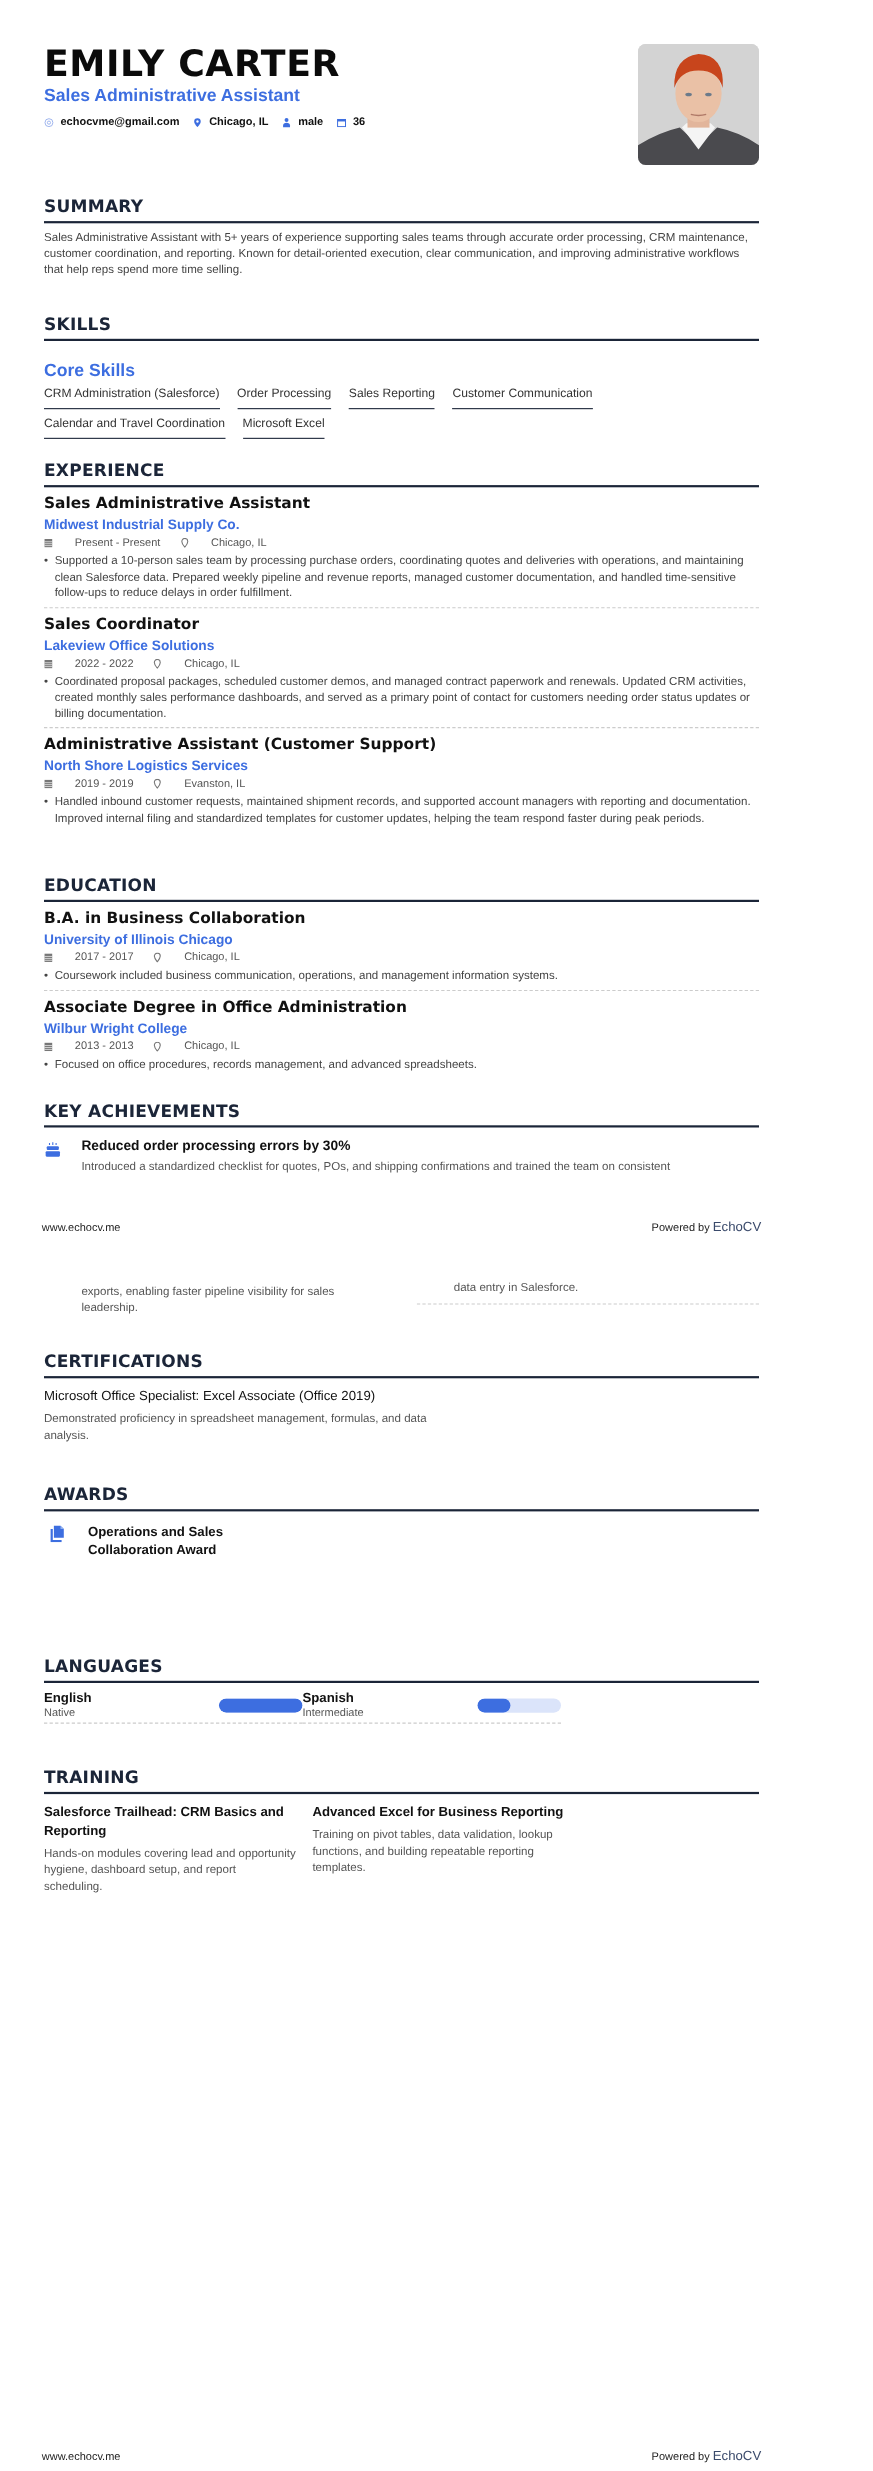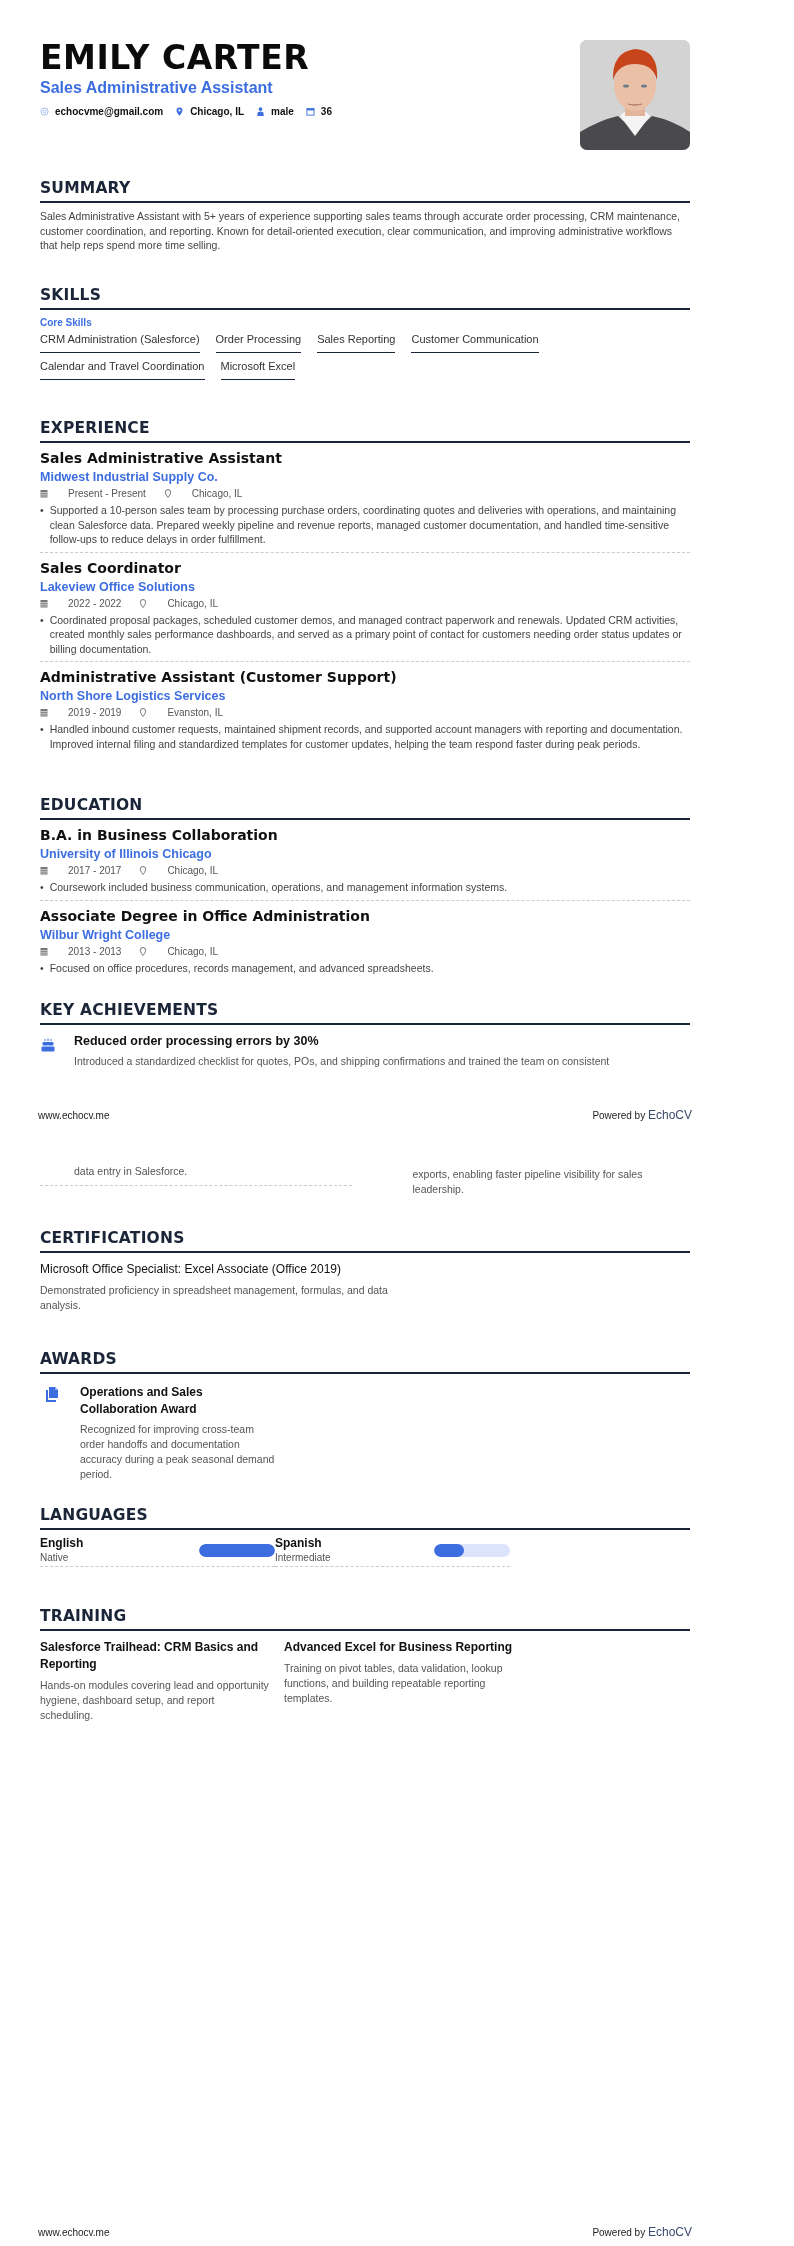--- a/index.html
+++ b/index.html
@@ -16,21 +16,21 @@
   .contacts { display: flex; align-items: center; gap: 12px; margin-top: 8px; font-size: 10px; font-weight: 700; color: #111; }
   .contact { display: flex; align-items: center; gap: 6px; }
   .cicon { width: 9px; height: 9px; display: inline-block; color: #3d6ee0; }
   .photo { position: absolute; right: 0; top: 2px; width: 110px; height: 110px; border-radius: 7px; overflow: hidden; background: linear-gradient(180deg,#d8d8d8,#c9c9c9); }
 
   
   .section { position: absolute; left: 40px; right: 40px; }
   .sec-title { font-family: "DejaVu Sans", sans-serif; font-weight: 800; font-size: 15.5px; color: #1b2538; letter-spacing: 0.2px; line-height: 20px; padding-bottom: 3px; border-bottom: 2px solid #1b2538; }
   .para { font-size: 10.5px; line-height: 14.5px; color: #444; margin-top: 6px; }
 
-  .sub-title { font-size: 10px; font-weight: 700; color: #3d6ee0; margin-top: 7px; }
+  .sub-title { font-size: 16px; font-weight: 700; color: #3d6ee0; margin-top: 19px; }
   .skills { display: flex; flex-wrap: wrap; gap: 0 16px; margin-top: 4px; }
   .skill { font-size: 11px; font-weight: 400; color: #333; padding-bottom: 6px; border-bottom: 1.5px solid #1b2538; margin-bottom: 6px; line-height: 14px; }
 
   .entry { padding-bottom: 5px; border-bottom: 1px dashed #ccc; margin-top: 6px; }
   .entry.last { border-bottom: none; }
   .entry-title { font-family: "DejaVu Sans", sans-serif; font-weight: 700; font-size: 14px; color: #111; line-height: 18px; }
   .entry-org { font-size: 12.5px; font-weight: 700; color: #3d6ee0; line-height: 16px; margin-top: 2px; }
   .entry-meta { display: flex; gap: 18px; font-size: 10px; color: #555; margin-top: 2px; line-height: 13px; }
   .meta-item { display: flex; align-items: center; gap: 20px; }
   .micon { width: 8px; height: 9px; display: inline-block; color: #777; }
@@ -286,48 +286,47 @@
   <div class="footer" style="top:1108px;">
     <span>www.echocv.me</span>
     <span><span>Powered by</span> <span class="brand">EchoCV</span></span>
   </div>
 </div>
 
 <div class="page page2">
 
   <div class="section" style="top:41px;">
     <div class="ach-grid" style="margin-top:0;">
+      <div class="ach">
+        <div style="width:16px;flex:0 0 16px;"></div>
+        <div class="ach-text" style="margin-top:3px;">exports, enabling faster pipeline visibility for sales leadership.</div>
+      </div>
       <div class="ach" style="border-bottom:1px dashed #ccc; padding-bottom:6px; align-self:flex-start;">
         <div style="width:16px;flex:0 0 16px;"></div>
         <div class="ach-text" style="margin-top:0;">data entry in Salesforce.</div>
-      </div>
-      <div class="ach">
-        <div style="width:16px;flex:0 0 16px;"></div>
-        <div class="ach-text" style="margin-top:3px;">exports, enabling faster pipeline visibility for sales leadership.</div>
       </div>
     </div>
   </div>
 
   <div class="section" style="top:105px;">
     <div class="sec-title">CERTIFICATIONS</div>
     <div class="cert-title">Microsoft Office Specialist: Excel Associate (Office 2019)</div>
     <div class="cert-text">Demonstrated proficiency in spreadsheet management, formulas, and data analysis.</div>
   </div>
 
   <div class="section" style="top:226px;">
     <div class="sec-title">AWARDS</div>
     <div class="award">
       <svg class="award-icon" viewBox="0 0 16 16">
           <path d="M5 1h6l3 3v8H5z" fill="#3d6ee0"></path>
           <path d="M11 1v3h3" fill="#8fb0f0"></path>
           <path d="M2 4h2v10h8v2H2z" fill="#3d6ee0"></path>
         </svg>
       <div>
         <div class="award-title">Operations and Sales Collaboration Award</div>
-        <div class="award-text">Recognized for improving cross-team order handoffs and documentation accuracy during a peak seasonal demand period.</div>
       </div>
     </div>
   </div>
 
   <div class="section" style="top:382px;">
     <div class="sec-title">LANGUAGES</div>
     <div class="langs">
       <div class="lang">
         <div>
           <div class="lang-name">English</div>

